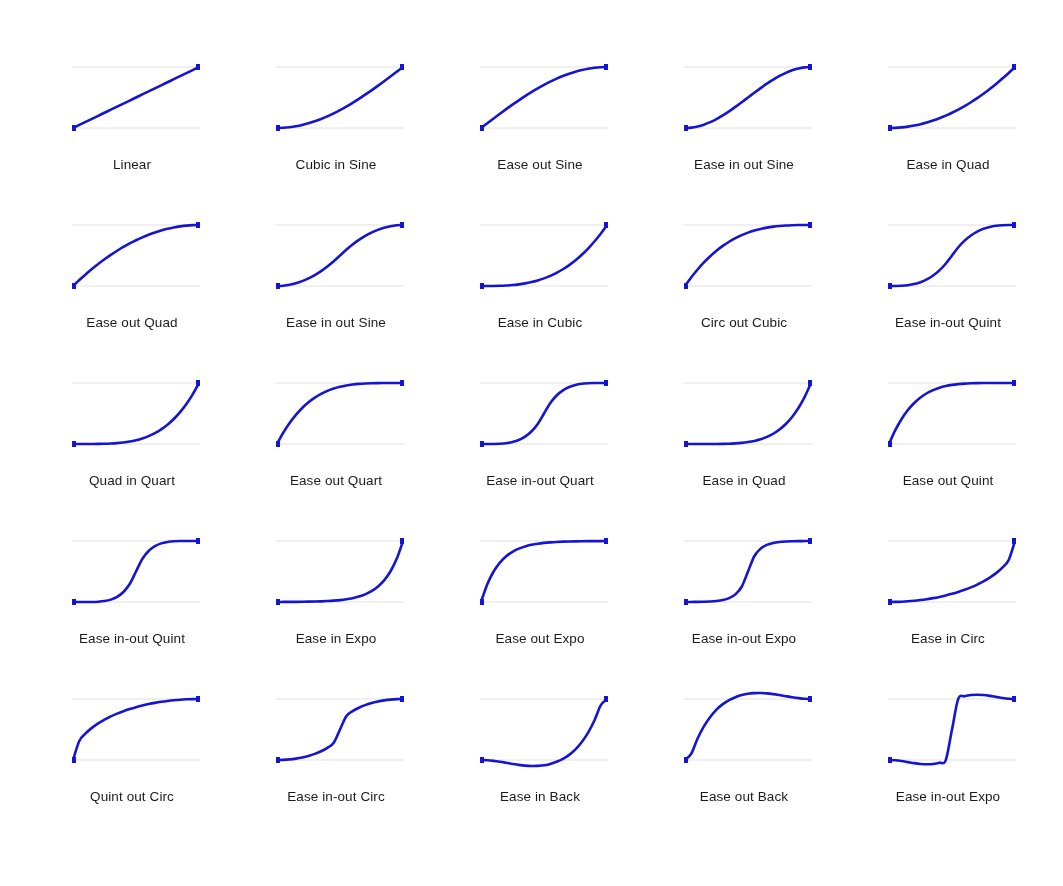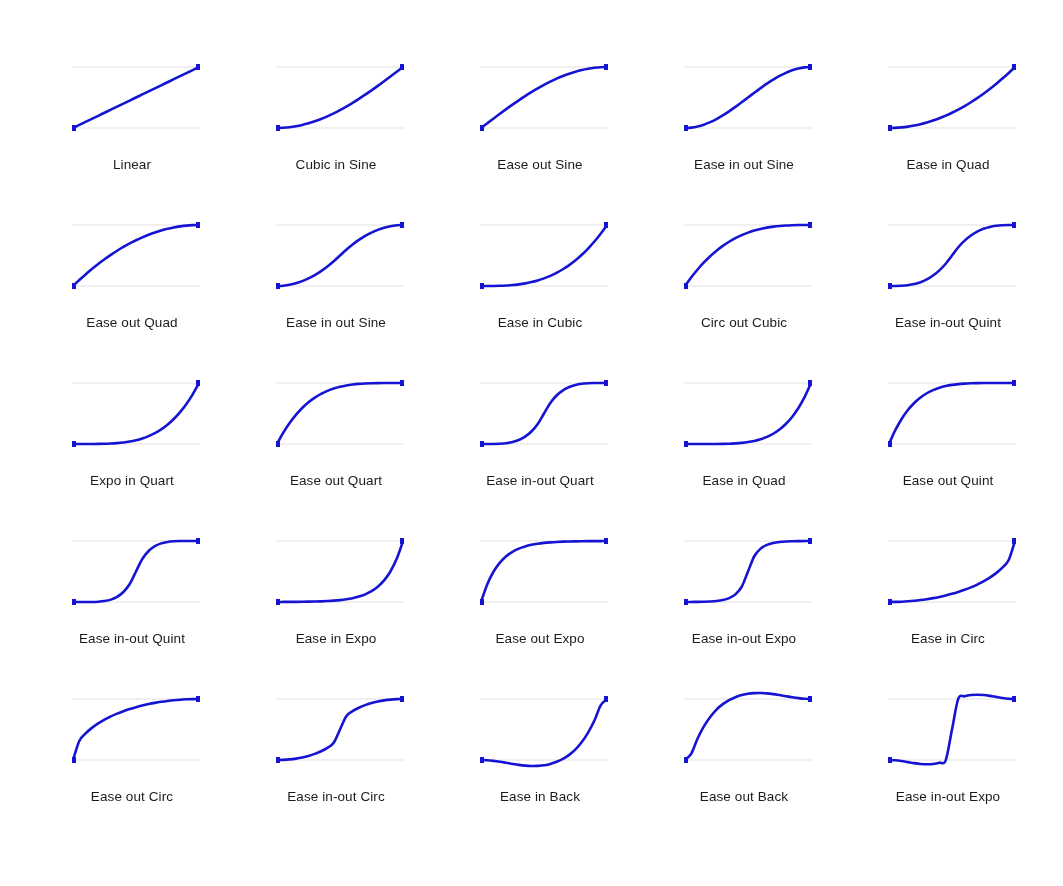--- a/index.html
+++ b/index.html
@@ -161,21 +161,21 @@
       <div class="easing-label">Ease in-out Quint</div>
     </div>
     <div class="easing-cell">
       <svg class="easing-plot" viewBox="0 0 128 122" width="128" height="122">
         <line x1="0" x2="128" y1="84" y2="84" stroke="#ebebeb" stroke-width="1.4"></line>
         <line x1="0" x2="128" y1="23" y2="23" stroke="#ebebeb" stroke-width="1.4"></line>
         <path d="M 1.00 84.00 C 2.05 84.00, 5.20 84.00, 7.30 84.00 C 9.40 84.00, 11.50 84.00, 13.60 83.99 C 15.70 83.99, 17.80 83.98, 19.90 83.97 C 22.00 83.95, 24.10 83.94, 26.20 83.90 C 28.30 83.87, 30.40 83.83, 32.50 83.76 C 34.60 83.70, 36.70 83.62, 38.80 83.51 C 40.90 83.39, 43.00 83.26, 45.10 83.08 C 47.20 82.91, 49.30 82.70, 51.40 82.44 C 53.50 82.17, 55.60 81.87, 57.70 81.50 C 59.80 81.12, 61.90 80.70, 64.00 80.19 C 66.10 79.67, 68.20 79.10, 70.30 78.42 C 72.40 77.74, 74.50 76.98, 76.60 76.09 C 78.70 75.21, 80.80 74.23, 82.90 73.11 C 85.00 71.99, 87.10 70.76, 89.20 69.35 C 91.30 67.95, 93.40 66.42, 95.50 64.70 C 97.60 62.98, 99.70 61.10, 101.80 59.01 C 103.90 56.92, 106.00 54.66, 108.10 52.16 C 110.20 49.65, 112.30 46.95, 114.40 43.98 C 116.50 41.00, 118.60 37.81, 120.70 34.32 C 122.80 30.82, 125.95 24.89, 127.00 23.00" fill="none" stroke="#1414d2" stroke-width="2.6" stroke-linecap="round" stroke-linejoin="round"></path>
         <rect x="-2" y="81" width="6" height="6" fill="#1414d2"></rect>
         <rect x="124" y="20" width="6" height="6" fill="#1414d2"></rect>
       </svg>
-      <div class="easing-label">Expo in Quart</div>
+      <div class="easing-label">Quad in Quart</div>
     </div>
     <div class="easing-cell">
       <svg class="easing-plot" viewBox="0 0 128 122" width="128" height="122">
         <line x1="0" x2="128" y1="84" y2="84" stroke="#ebebeb" stroke-width="1.4"></line>
         <line x1="0" x2="128" y1="23" y2="23" stroke="#ebebeb" stroke-width="1.4"></line>
         <path d="M 1.00 84.00 C 2.05 82.11, 5.20 76.18, 7.30 72.68 C 9.40 69.19, 11.50 66.00, 13.60 63.02 C 15.70 60.05, 17.80 57.35, 19.90 54.84 C 22.00 52.34, 24.10 50.08, 26.20 47.99 C 28.30 45.90, 30.40 44.02, 32.50 42.30 C 34.60 40.58, 36.70 39.05, 38.80 37.65 C 40.90 36.24, 43.00 35.01, 45.10 33.89 C 47.20 32.77, 49.30 31.79, 51.40 30.91 C 53.50 30.02, 55.60 29.26, 57.70 28.58 C 59.80 27.90, 61.90 27.33, 64.00 26.81 C 66.10 26.30, 68.20 25.88, 70.30 25.50 C 72.40 25.13, 74.50 24.83, 76.60 24.56 C 78.70 24.30, 80.80 24.09, 82.90 23.91 C 85.00 23.74, 87.10 23.61, 89.20 23.49 C 91.30 23.38, 93.40 23.30, 95.50 23.24 C 97.60 23.17, 99.70 23.13, 101.80 23.10 C 103.90 23.06, 106.00 23.05, 108.10 23.03 C 110.20 23.02, 112.30 23.01, 114.40 23.01 C 116.50 23.00, 118.60 23.00, 120.70 23.00 C 122.80 23.00, 125.95 23.00, 127.00 23.00" fill="none" stroke="#1414d2" stroke-width="2.6" stroke-linecap="round" stroke-linejoin="round"></path>
         <rect x="-2" y="81" width="6" height="6" fill="#1414d2"></rect>
         <rect x="124" y="20" width="6" height="6" fill="#1414d2"></rect>
       </svg>
       <div class="easing-label">Ease out Quart</div>
@@ -261,21 +261,21 @@
       <div class="easing-label">Ease in Circ</div>
     </div>
     <div class="easing-cell">
       <svg class="easing-plot" viewBox="0 0 128 122" width="128" height="122">
         <line x1="0" x2="128" y1="84" y2="84" stroke="#ebebeb" stroke-width="1.4"></line>
         <line x1="0" x2="128" y1="23" y2="23" stroke="#ebebeb" stroke-width="1.4"></line>
         <path d="M 1.00 84.00 C 2.05 80.83, 5.20 69.39, 7.30 64.96 C 9.40 60.52, 11.50 59.59, 13.60 57.41 C 15.70 55.23, 17.80 53.53, 19.90 51.87 C 22.00 50.20, 24.10 48.77, 26.20 47.40 C 28.30 46.03, 30.40 44.81, 32.50 43.65 C 34.60 42.49, 36.70 41.44, 38.80 40.44 C 40.90 39.44, 43.00 38.51, 45.10 37.64 C 47.20 36.77, 49.30 35.96, 51.40 35.20 C 53.50 34.44, 55.60 33.73, 57.70 33.06 C 59.80 32.39, 61.90 31.76, 64.00 31.17 C 66.10 30.59, 68.20 30.04, 70.30 29.53 C 72.40 29.01, 74.50 28.54, 76.60 28.09 C 78.70 27.65, 80.80 27.24, 82.90 26.86 C 85.00 26.47, 87.10 26.13, 89.20 25.81 C 91.30 25.49, 93.40 25.20, 95.50 24.94 C 97.60 24.68, 99.70 24.44, 101.80 24.23 C 103.90 24.02, 106.00 23.84, 108.10 23.69 C 110.20 23.53, 112.30 23.41, 114.40 23.30 C 116.50 23.20, 118.60 23.13, 120.70 23.08 C 122.80 23.03, 125.95 23.01, 127.00 23.00" fill="none" stroke="#1414d2" stroke-width="2.6" stroke-linecap="round" stroke-linejoin="round"></path>
         <rect x="-2" y="81" width="6" height="6" fill="#1414d2"></rect>
         <rect x="124" y="20" width="6" height="6" fill="#1414d2"></rect>
       </svg>
-      <div class="easing-label">Ease out Circ</div>
+      <div class="easing-label">Quint out Circ</div>
     </div>
     <div class="easing-cell">
       <svg class="easing-plot" viewBox="0 0 128 122" width="128" height="122">
         <line x1="0" x2="128" y1="84" y2="84" stroke="#ebebeb" stroke-width="1.4"></line>
         <line x1="0" x2="128" y1="23" y2="23" stroke="#ebebeb" stroke-width="1.4"></line>
         <path d="M 1.00 84.00 C 2.05 83.97, 5.20 83.95, 7.30 83.85 C 9.40 83.74, 11.50 83.59, 13.60 83.38 C 15.70 83.17, 17.80 82.91, 19.90 82.59 C 22.00 82.27, 24.10 81.90, 26.20 81.45 C 28.30 81.00, 30.40 80.50, 32.50 79.91 C 34.60 79.32, 36.70 78.67, 38.80 77.90 C 40.90 77.13, 43.00 76.30, 45.10 75.28 C 47.20 74.27, 49.30 73.21, 51.40 71.80 C 53.50 70.39, 55.60 69.85, 57.70 66.80 C 59.80 63.75, 61.90 57.93, 64.00 53.50 C 66.10 49.07, 68.20 43.25, 70.30 40.20 C 72.40 37.15, 74.50 36.61, 76.60 35.20 C 78.70 33.79, 80.80 32.73, 82.90 31.72 C 85.00 30.70, 87.10 29.87, 89.20 29.10 C 91.30 28.33, 93.40 27.68, 95.50 27.09 C 97.60 26.50, 99.70 26.00, 101.80 25.55 C 103.90 25.10, 106.00 24.73, 108.10 24.41 C 110.20 24.09, 112.30 23.83, 114.40 23.62 C 116.50 23.41, 118.60 23.26, 120.70 23.15 C 122.80 23.05, 125.95 23.03, 127.00 23.00" fill="none" stroke="#1414d2" stroke-width="2.6" stroke-linecap="round" stroke-linejoin="round"></path>
         <rect x="-2" y="81" width="6" height="6" fill="#1414d2"></rect>
         <rect x="124" y="20" width="6" height="6" fill="#1414d2"></rect>
       </svg>
       <div class="easing-label">Ease in-out Circ</div>

